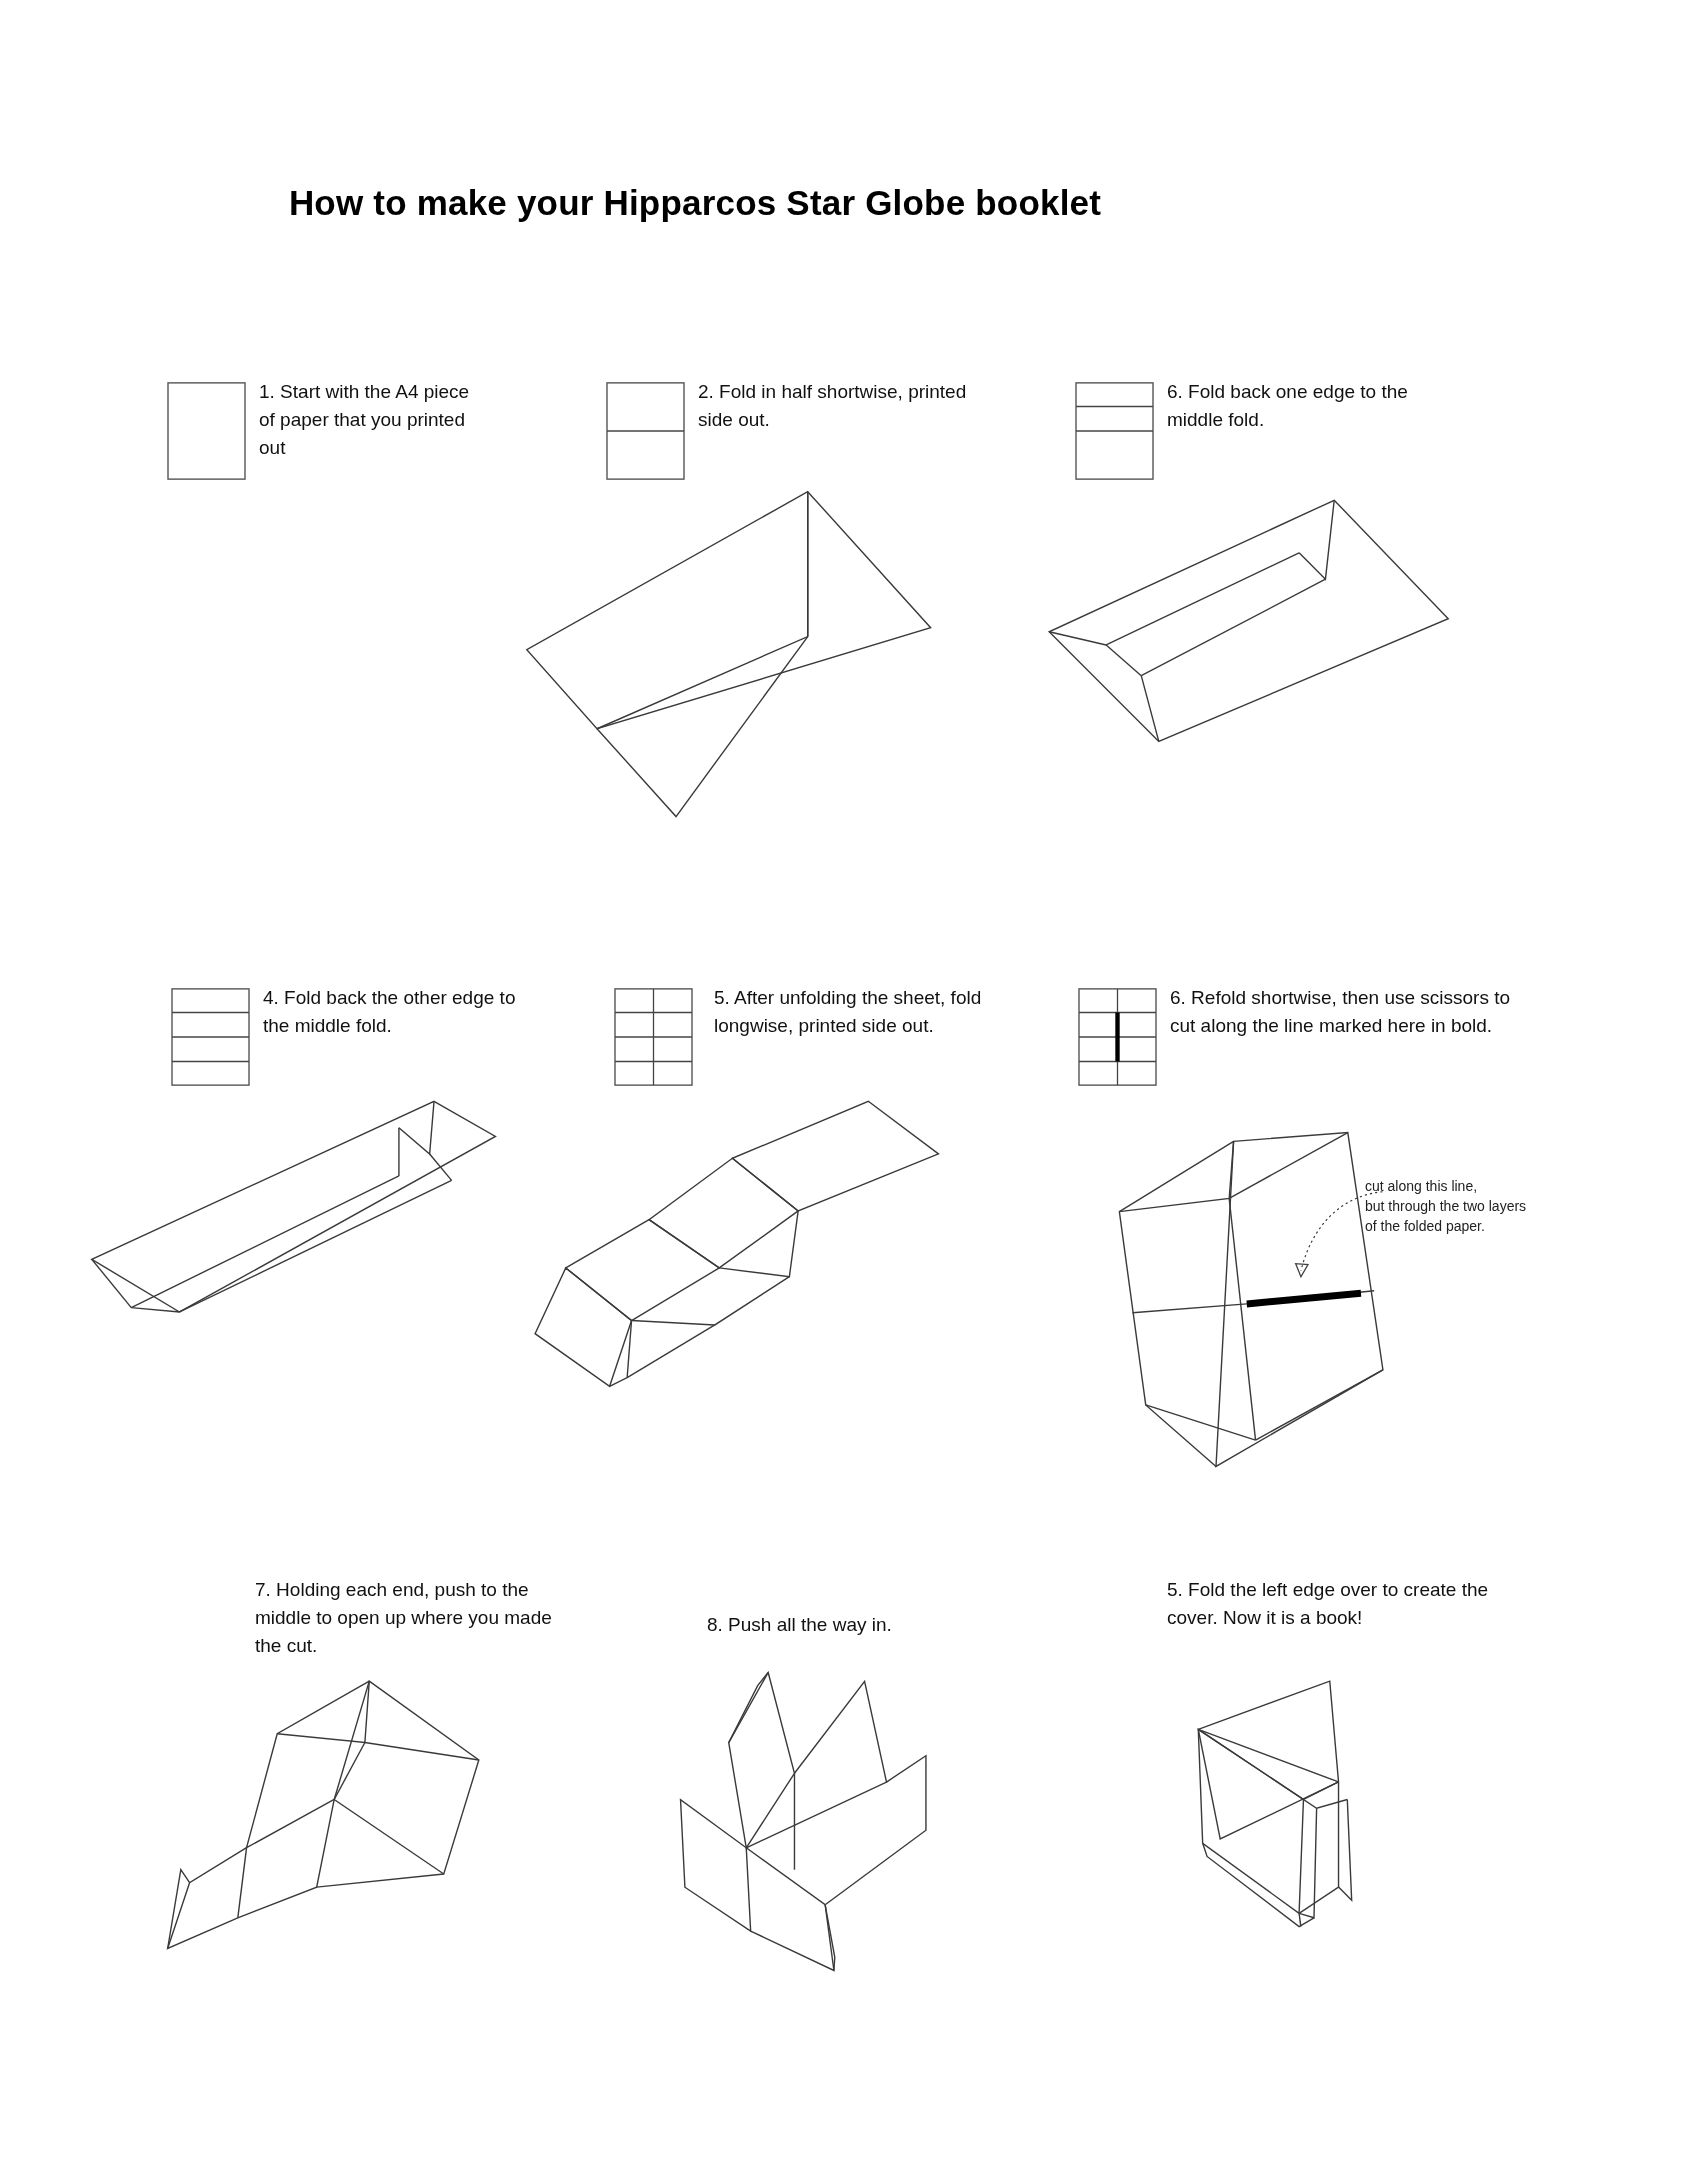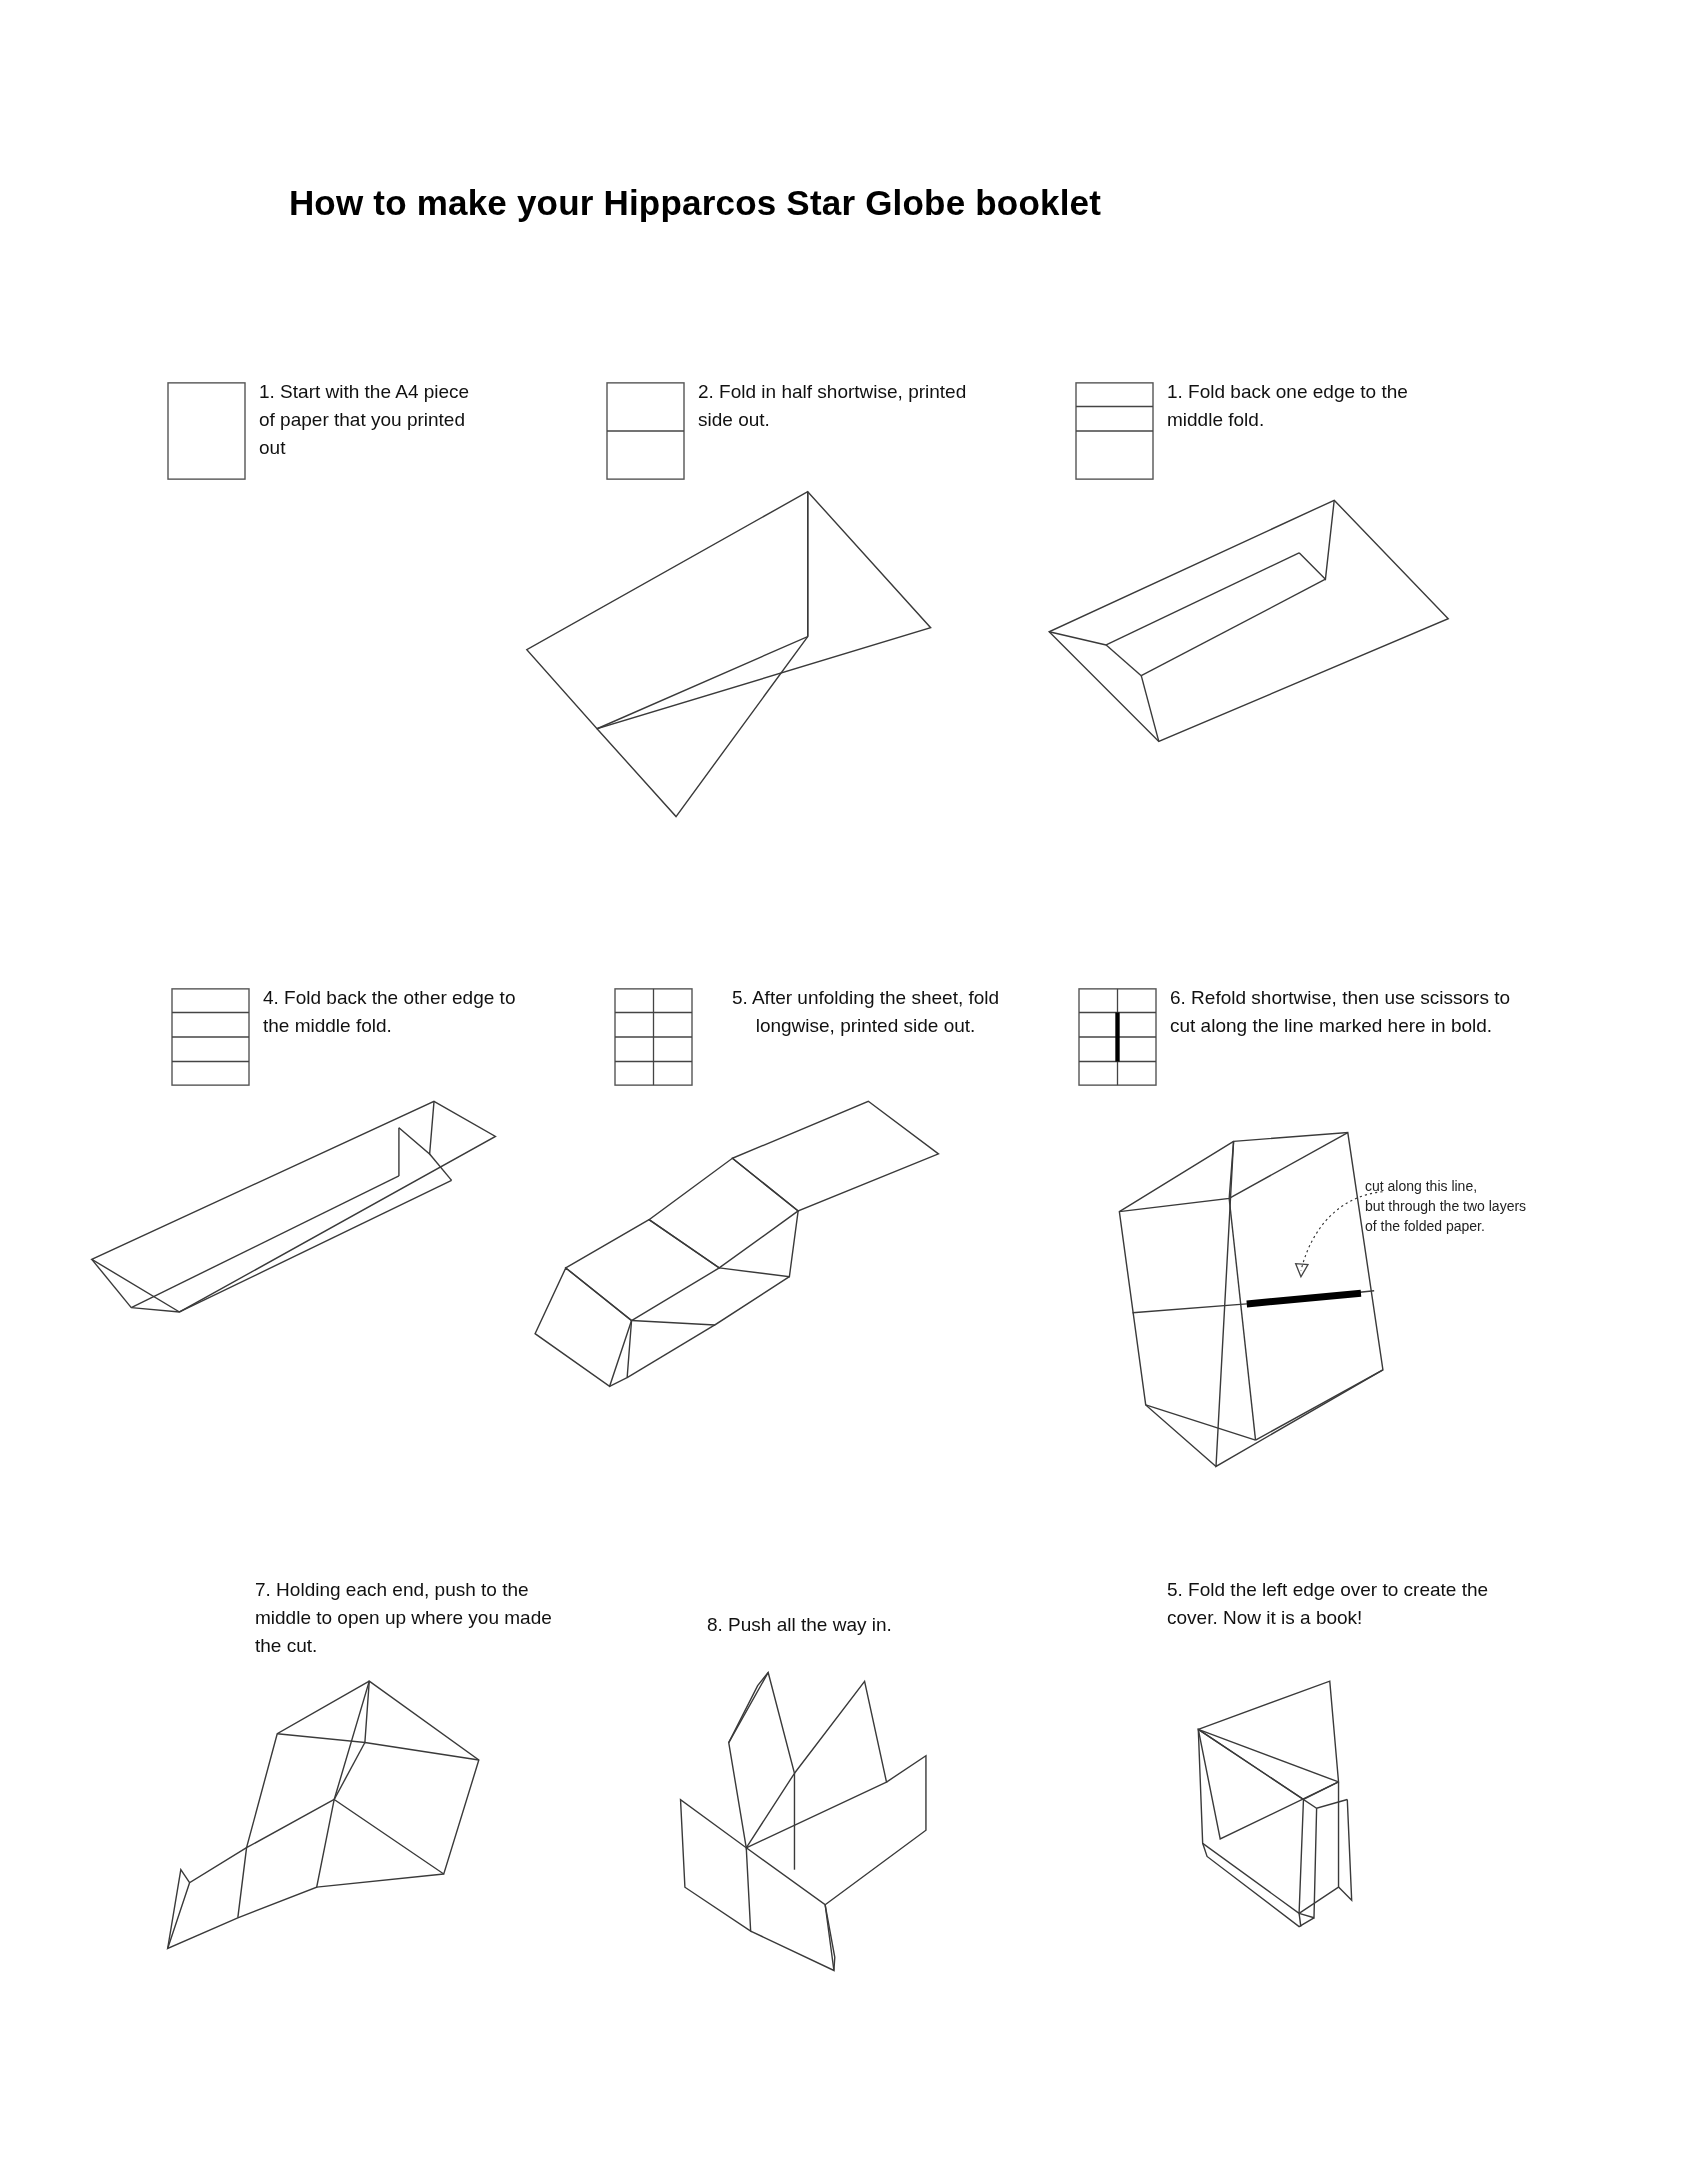--- a/index.html
+++ b/index.html
@@ -91,21 +91,21 @@
   </div>
 
   <div class="step" style="left:1075px; top:382px;">
     <div class="thumb" style="left:0px; top:0px;">
       <svg width="79" height="98" viewBox="0 0 90 112">
         <rect class="ln-thumb" x="1" y="1" width="88" height="110"></rect>
         <line class="ln-thin" x1="1" y1="28" x2="89" y2="28"></line>
         <line class="ln-thin" x1="1" y1="56" x2="89" y2="56"></line>
       </svg>
     </div>
-    <div class="step-text" style="left:92px; top:-4.4px; width:281px;">1. Fold back one edge to the middle fold.</div>
+    <div class="step-text" style="left:92px; top:-4.4px; width:281px;">6. Fold back one edge to the middle fold.</div>
   </div>
 
   <div class="fig" style="left:518px; top:474px;">
     <svg width="439" height="369" viewBox="0 0 500 420">
       <path class="ln" d="M 330 20 L 470 175 L 90 290 L 10 200 Z"></path>
       <path class="ln" d="M 330 20 L 330 185 L 90 290"></path>
       <path class="ln" d="M 330 185 L 180 390 L 90 290"></path>
       <path class="ln" d="M 330 185 L 330 20"></path>
     </svg>
   </div>
@@ -137,21 +137,21 @@
   <div class="step" style="left:614px; top:988px;">
     <div class="thumb" style="left:0px; top:0px;">
       <svg width="79" height="98" viewBox="0 0 90 112">
         <rect class="ln-thumb" x="1" y="1" width="88" height="110"></rect>
         <line class="ln-thin" x1="1" y1="28" x2="89" y2="28"></line>
         <line class="ln-thin" x1="1" y1="56" x2="89" y2="56"></line>
         <line class="ln-thin" x1="1" y1="84" x2="89" y2="84"></line>
         <line class="ln-thin" x1="45" y1="1" x2="45" y2="111"></line>
       </svg>
     </div>
-    <div class="step-text" style="left:76px; top:-4.4px; width:351px;text-align:center;">5. After unfolding the sheet, fold longwise, printed side out.</div>
+    <div class="step-text" style="left:100px; top:-4.4px; width:351px;">5. After unfolding the sheet, fold longwise, printed side out.</div>
   </div>
 
   <div class="step" style="left:1078px; top:988px;">
     <div class="thumb" style="left:0px; top:0px;">
       <svg width="79" height="98" viewBox="0 0 90 112">
         <rect class="ln-thumb" x="1" y="1" width="88" height="110"></rect>
         <line class="ln-thin" x1="1" y1="28" x2="89" y2="28"></line>
         <line class="ln-thin" x1="1" y1="56" x2="89" y2="56"></line>
         <line class="ln-thin" x1="1" y1="84" x2="89" y2="84"></line>
         <line class="ln-thin" x1="45" y1="1" x2="45" y2="111"></line>

